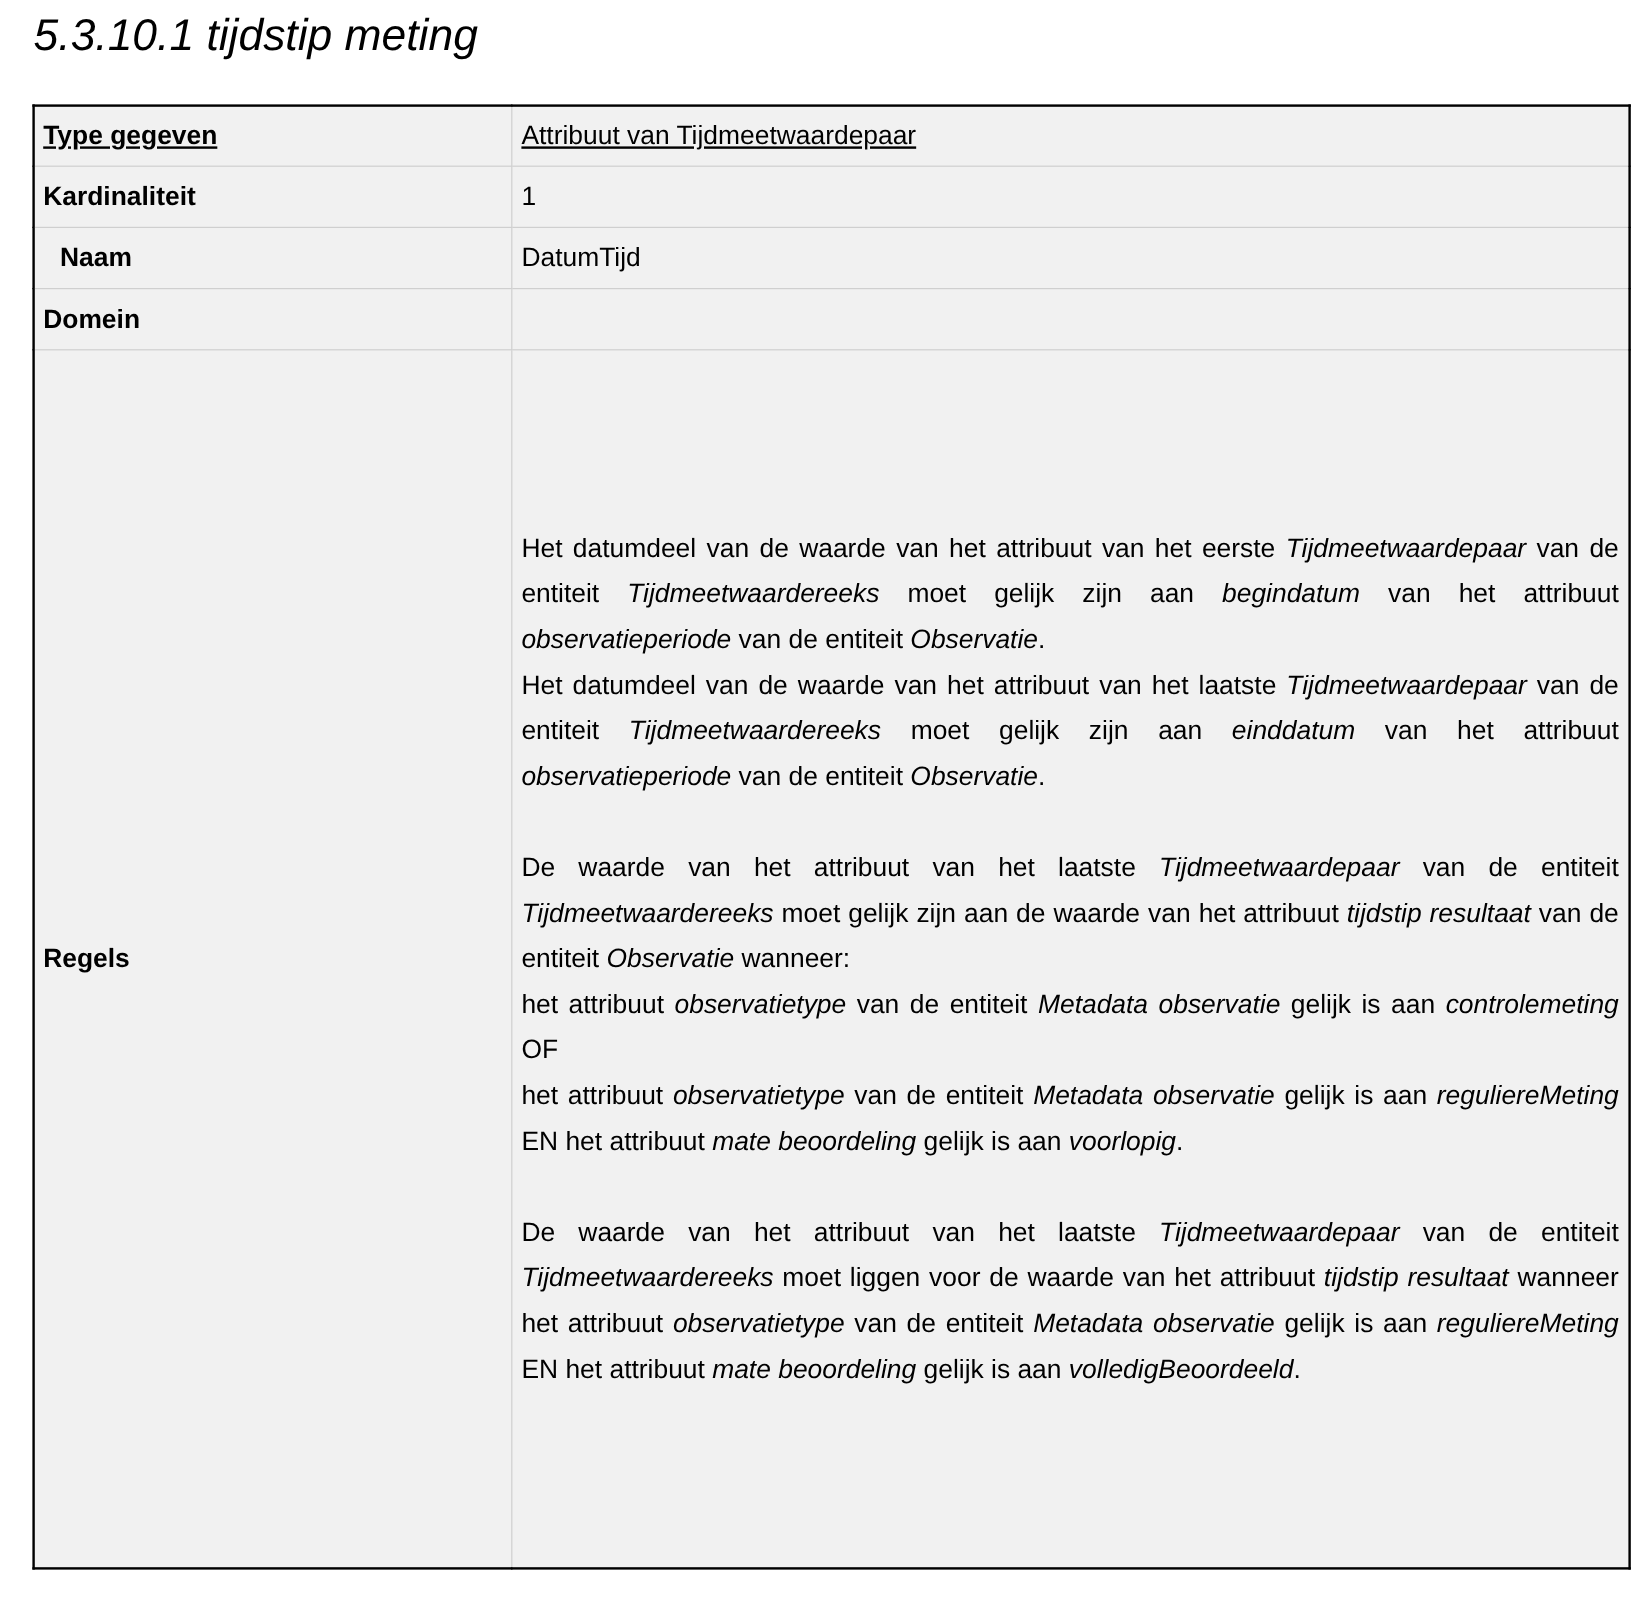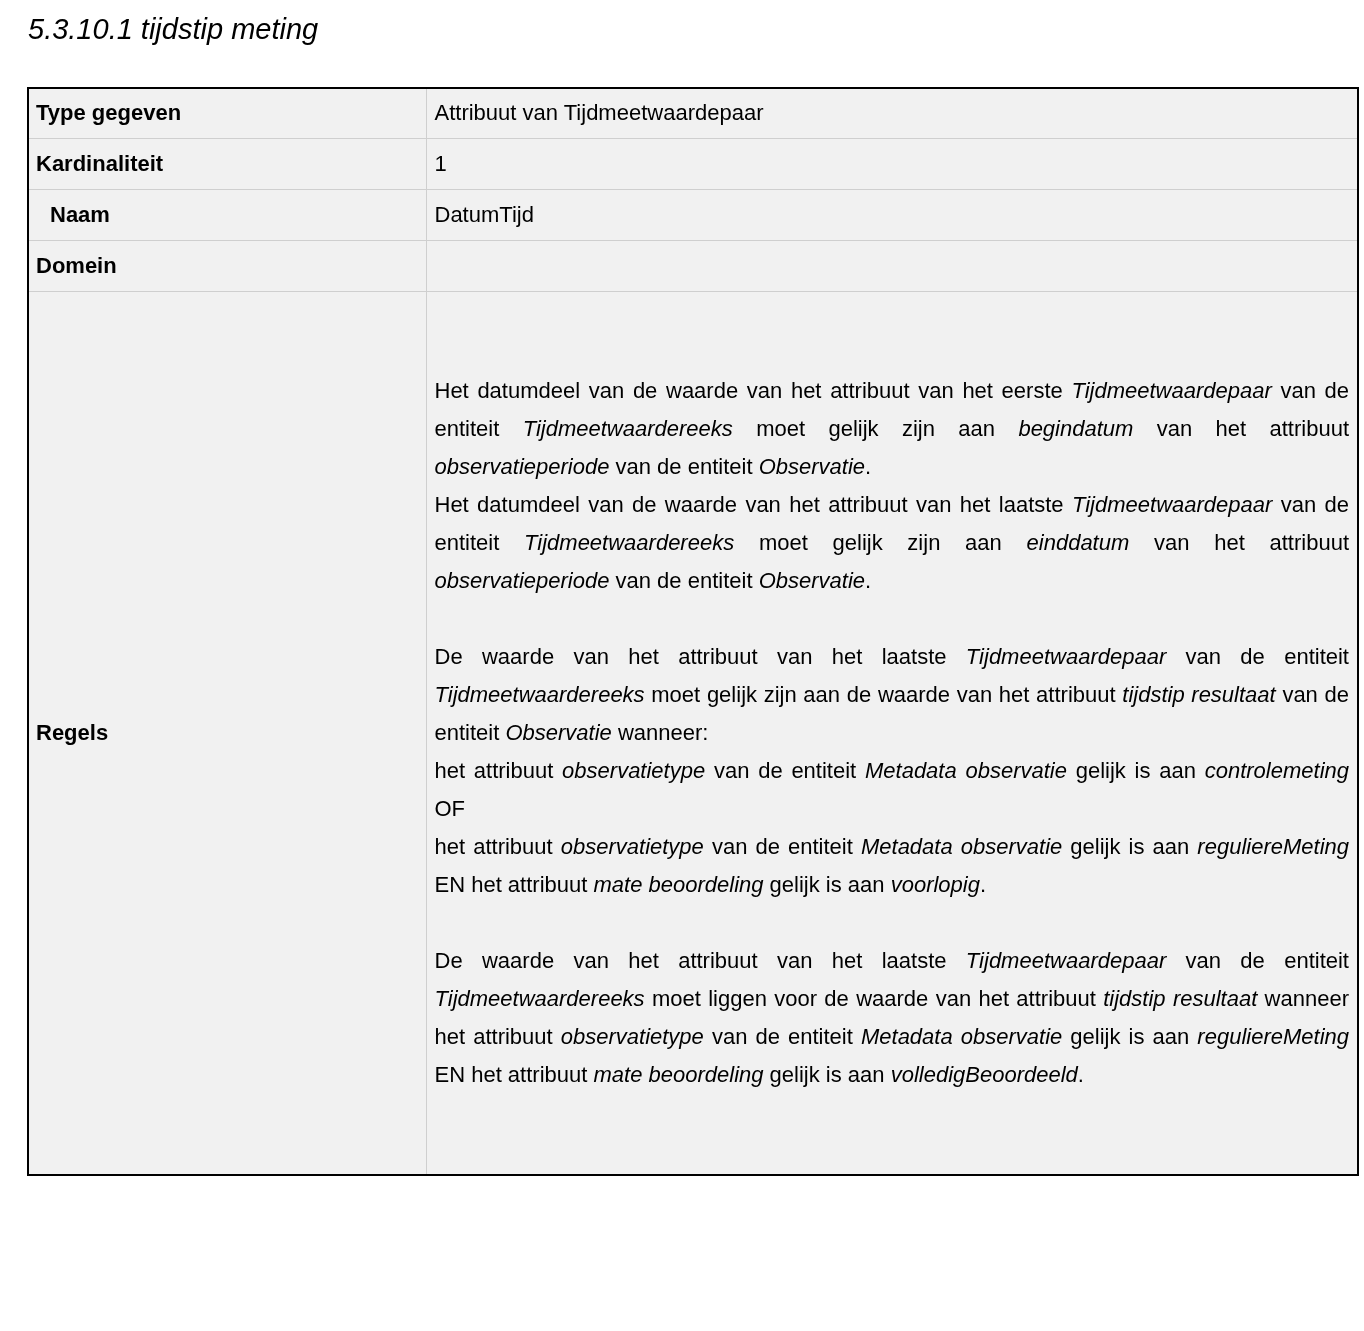--- a/index.html
+++ b/index.html
@@ -12,21 +12,21 @@
   body {
     width: 1364px;
     min-height: 1331px;
     box-sizing: border-box;
   }
   .page {
     padding: 13px 0 0 27px;
     box-sizing: border-box;
   }
   .heading {
-    font-size: 29px;
+    font-size: 37px;
     font-style: italic;
     font-weight: 400;
     line-height: 33px;
     margin: 0 0 41px 1px;
   }
   table.spec-table {
     border-collapse: collapse;
     table-layout: fixed;
     width: 1330px;
     background: #f1f1f1;
@@ -43,24 +43,24 @@
   col.c1 { width: 398px; }
   col.c2 { width: 932px; }
   td.label-cell {
     font-weight: 700;
     padding: 2px 8px 2px 7px;
   }
   td.label-cell.indent { padding-left: 21px; }
   td.value-cell {
     padding: 2px 26px 2px 8px;
   }
-  tr.h53  td { height: 50px; }
+  tr.h53  td { height: 50px; text-decoration: underline; }
   tr.h110 td { height: 107px; }
   tr.h54  td { height: 51px; }
-  tr.h842 td { height: 884px; }
+  tr.h842 td { height: 1016px; }
   td.regels-cell { padding: 8px 8px 8px 8px; }
   .regels p {
     margin: 0;
     text-align: justify;
     line-height: 38px;
     hyphens: manual;
   }
   .regels p.gap { margin-top: 38px; }
 </style>
 </head>

